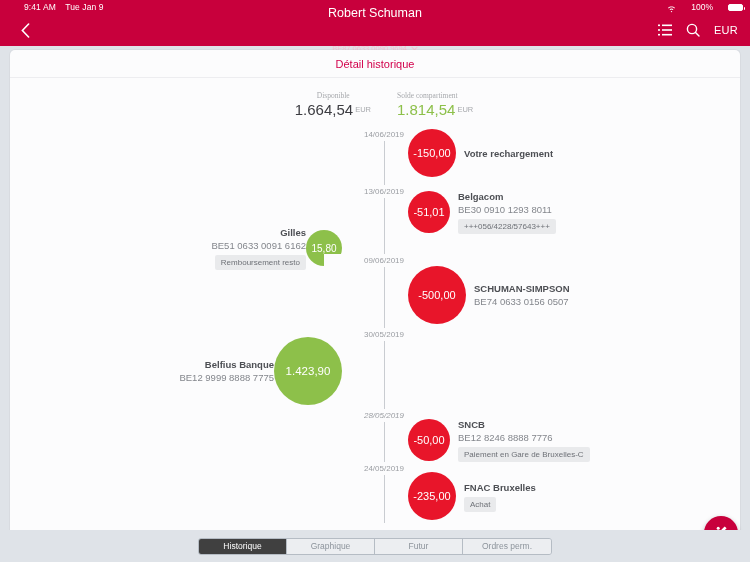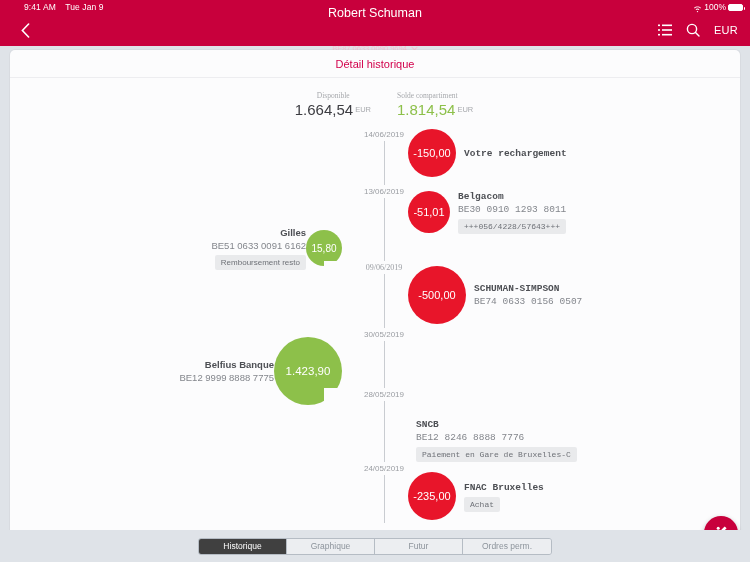--- a/index.html
+++ b/index.html
@@ -13,21 +13,21 @@
 
   
   .statusbar {
     position: absolute; left: 0; top: 0; width: 750px; height: 14px;
     background: #c8003c; color: #ffffff;
     font-size: 8.5px; line-height: 14px;
     padding: 0 7px;
   }
   .sb-left { position: absolute; left: 24px; top: 0; letter-spacing: .1px; }
   .sb-left span { margin-right: 7px; }
-  .sb-right { position: absolute; right: 7px; top: 0; display: flex; align-items: center; gap: 2px; height: 14px;}
+  .sb-right { position: absolute; right: 7px; top: 0; display: flex; align-items: center; gap: 15px; height: 14px;}
   .wifi-ic { display:inline-block; width: 9px; height: 9px; }
   .batt {
     display: inline-block; width: 15px; height: 7px; border: 1px solid #ffffff;
     border-radius: 2px; position: relative; background: #fff;
   }
   .batt::after{ content:""; position:absolute; right:-3px; top:2px; width:1.5px; height:3px; background:#fff; border-radius:0 1px 1px 0;}
 
   
   .navbar {
     position: absolute; left: 0; top: 14px; width: 750px; height: 32px;
@@ -95,21 +95,21 @@
   .tl-item.left { right: 398px; flex-direction: row; justify-content: flex-end; }
 
   .bubble {
     border-radius: 50%; display: flex; align-items: center; justify-content: center;
     color: #ffffff; flex: 0 0 auto; text-align: center;
   }
   .bubble.neg { background: #e8152a; }
   .bubble.pos { background: #8dc04a; }
 
   .tl-texts { display: flex; flex-direction: column; }
-  .tl-texts.r { margin-left: 8px; align-items: flex-start; font-family: Liberation Mono, monospace; }
+  .tl-texts.r { margin-left: 8px; align-items: flex-start; }
   .tl-texts.l { margin-right: 0; align-items: flex-end; }
   .t-name { font-size: 9.5px; color: #4d4f54; font-weight: bold; line-height: 13px; }
   .t-iban { font-size: 9.5px; color: #83868c; line-height: 13px; }
   .t-badge {
     margin-top: 3px; font-size: 8px; color: #6e7177;
     background: #e9eaec; border-radius: 2px; padding: 3px 6px;
     white-space: nowrap;
   }
 
   
@@ -236,38 +236,39 @@
             </div>
           </div>
           <div class="tl-item left" style="top: 98px;">
             <div class="tl-texts l">
               <div class="t-name">Gilles</div>
               <div class="t-iban">BE51 0633 0091 6162</div>
               <div class="t-badge">Remboursement resto</div>
             </div>
             <div class="bubble pos" style="width: 36px; height: 36px; font-size: 10px;">15,80</div>
           </div>
-          <div class="tl-date" style="top: 133px; font-family: Liberation Serif, serif;">09/06/2019</div>
+          <div class="tl-date" style="top: 126px;">09/06/2019</div>
           <div class="tl-item right" style="top: 138px;">
             <div class="bubble neg" style="width: 58px; height: 58px; font-size: 11px;">-500,00</div>
             <div class="tl-texts r">
               <div class="t-name">SCHUMAN-SIMPSON</div>
               <div class="t-iban">BE74 0633 0156 0507</div>
             </div>
           </div>
           <div class="tl-date" style="top: 200px;">30/05/2019</div>
           <div class="tl-item left" style="top: 209px;">
             <div class="tl-texts l">
               <div class="t-name">Belfius Banque</div>
               <div class="t-iban">BE12 9999 8888 7775</div>
             </div>
             <div class="bubble pos" style="width: 68px; height: 68px; font-size: 11.5px;">1.423,90</div>
           </div>
-          <div class="tl-date" style="top: 260px;">28/05/2019</div>
+          <div class="tl-date" style="top: 281px; font-style: italic;">28/05/2019</div>
           <div class="tl-item right" style="top: 290px;">
+            <div class="bubble neg" style="width: 42px; height: 42px; font-size: 11px;">-50,00</div>
             <div class="tl-texts r">
               <div class="t-name">SNCB</div>
               <div class="t-iban">BE12 8246 8888 7776</div>
               <div class="t-badge">Paiement en Gare de Bruxelles-C</div>
             </div>
           </div>
           <div class="tl-date" style="top: 334px;">24/05/2019</div>
           <div class="tl-item right" style="top: 344px;">
             <div class="bubble neg" style="width: 48px; height: 48px; font-size: 11px;">-235,00</div>
             <div class="tl-texts r">

